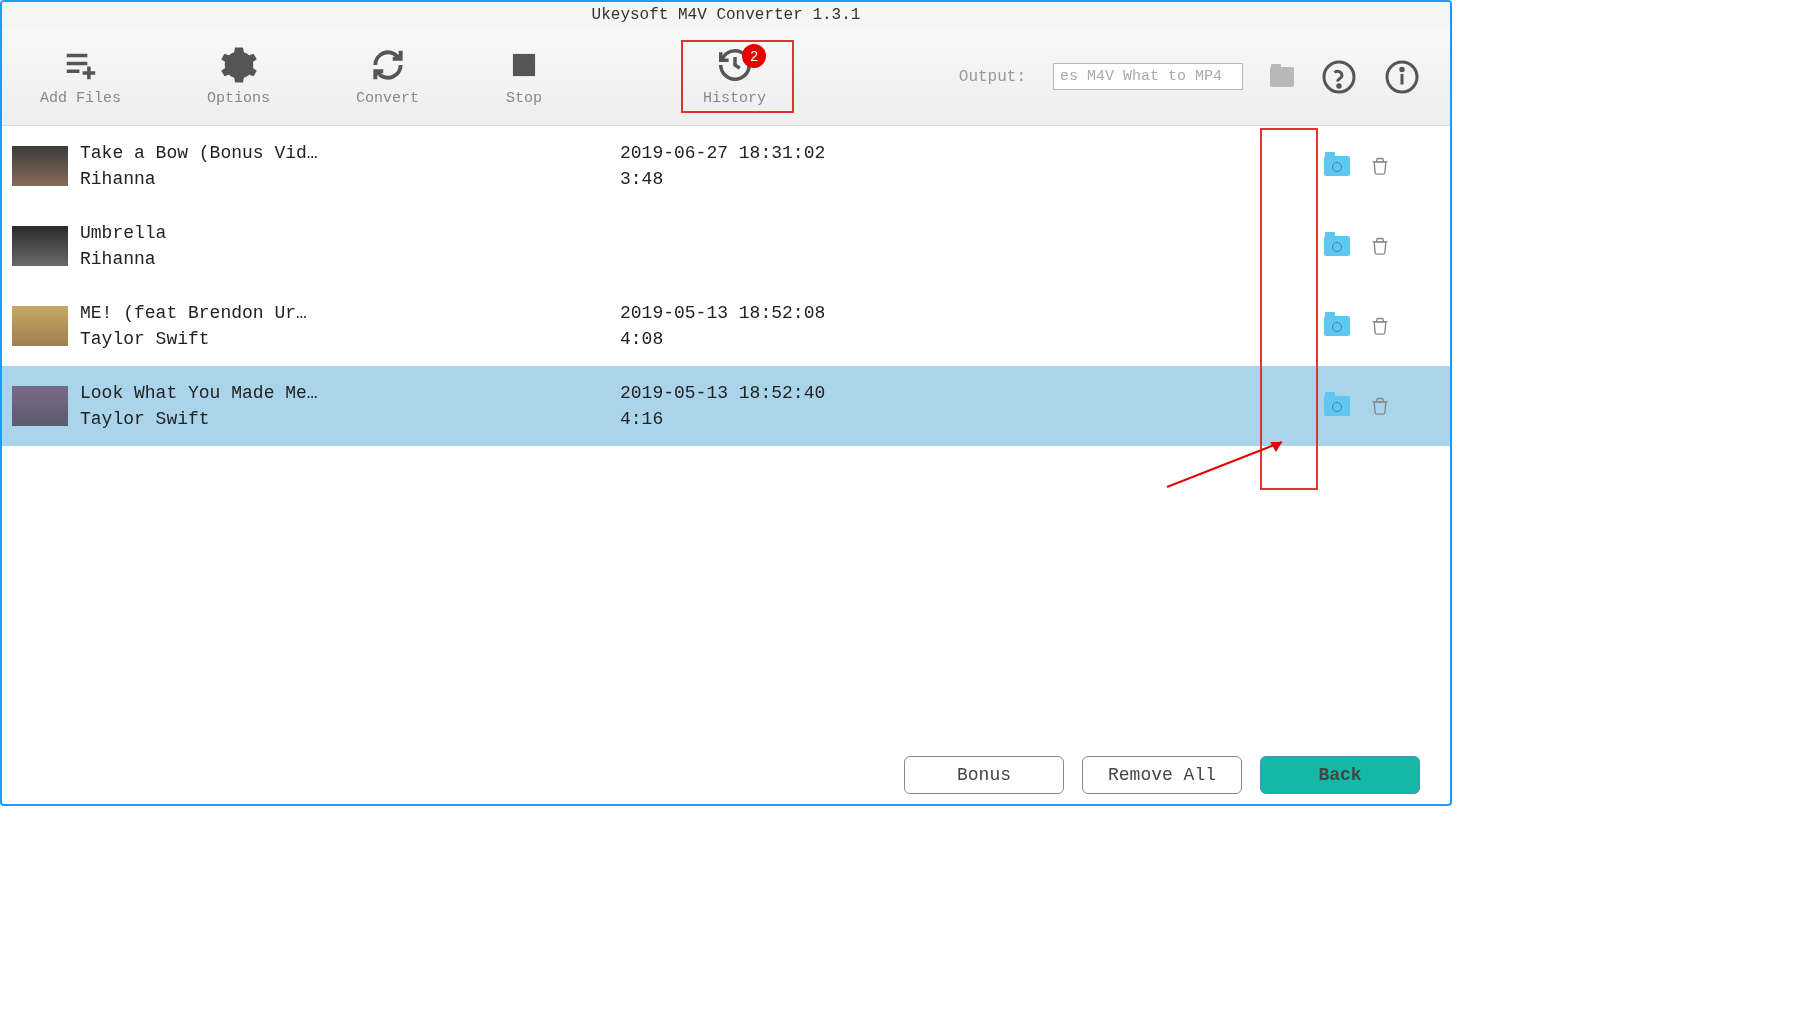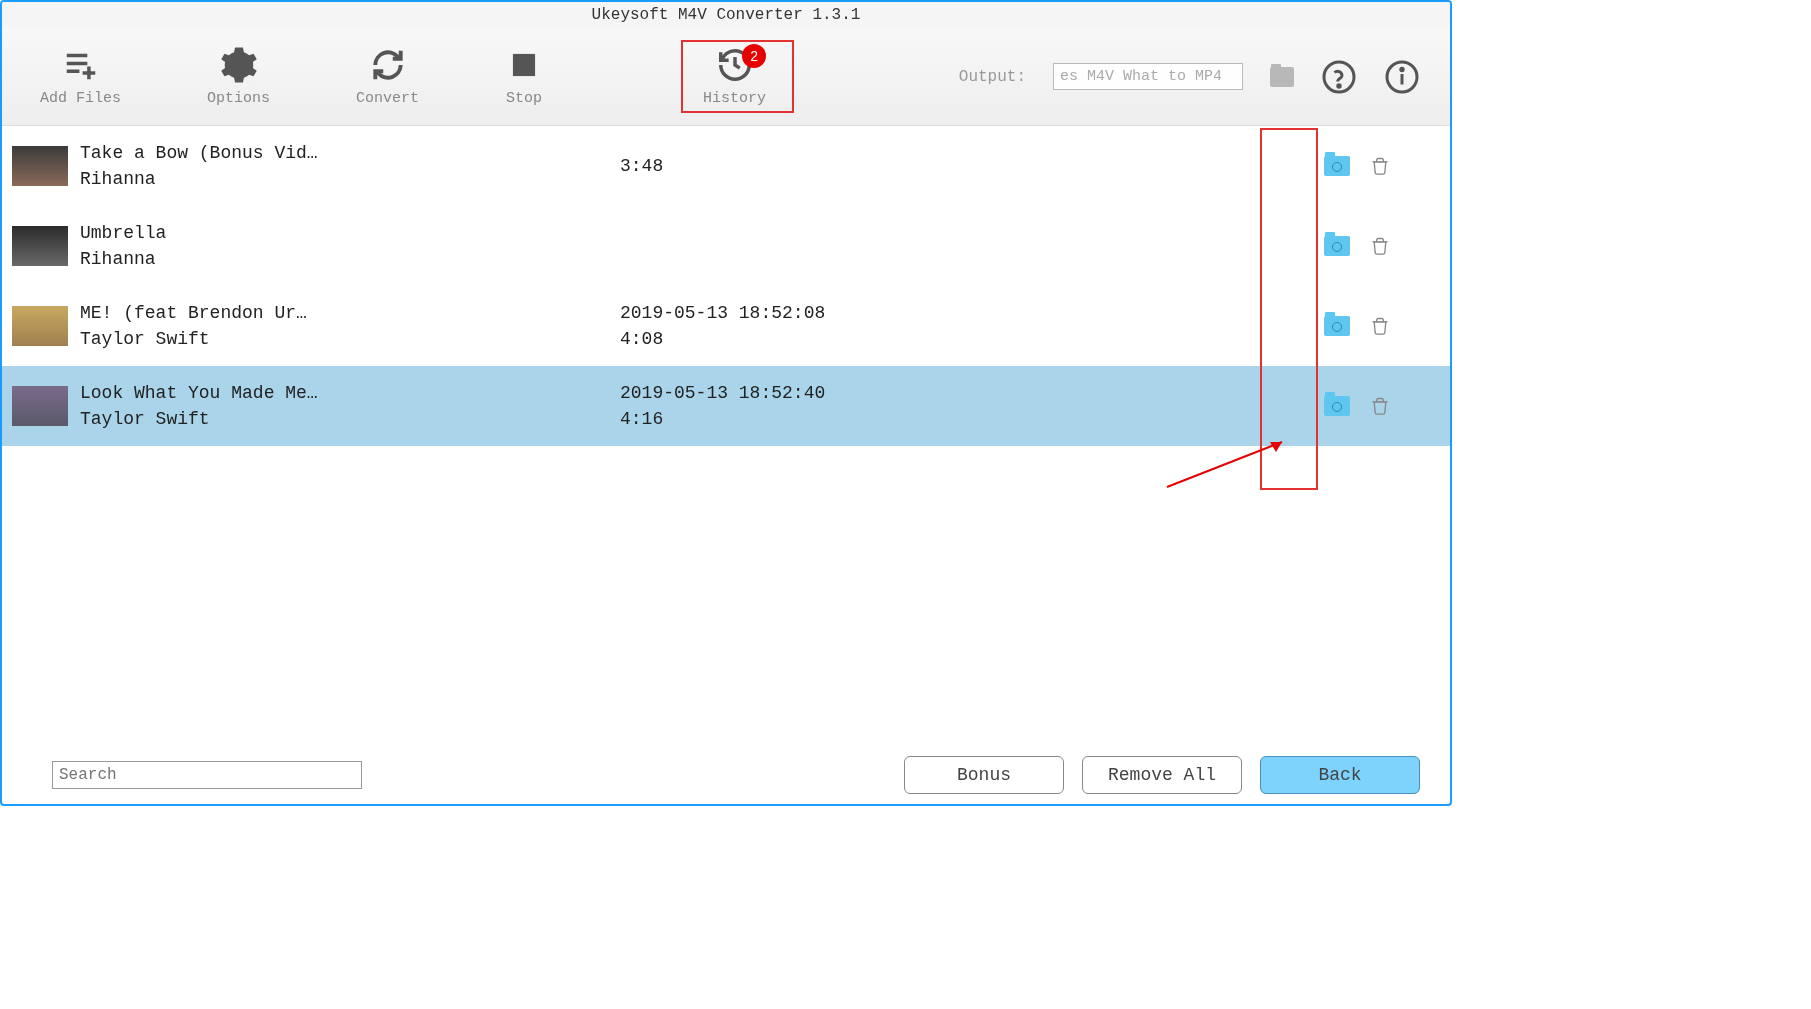--- a/index.html
+++ b/index.html
@@ -180,22 +180,23 @@
   padding: 8px 0;
   width: 160px;
   text-align:center;
   font-size: 18px;
   color:#444;
   background:#fff;
   cursor:pointer;
   font-family: inherit;
 }
 .footer-btn.primary {
-  background:#7dd3fc;
+  background:#14b8a6;
   border-color:#4a8fbf;
+  font-weight:bold;
 }
 </style>
 </head>
 <body>
 
 <div class="title-bar">Ukeysoft M4V Converter 1.3.1</div>
 
 <div class="toolbar">
   <div class="toolbar-btn tb-addfiles">
     <svg viewBox="0 0 24 24" fill="none" stroke="#555" stroke-width="2.2">
@@ -258,20 +259,21 @@
 </div>
 
 <div class="list" id="list">
     <div class="row">
       <div class="thumb t0"></div>
       <div class="col-title">
         <div class="title-line">Take a Bow (Bonus Vid…</div>
         <div>Rihanna</div>
       </div>
       <div class="col-date">
+        <div class="date-line">2019-06-27 18:31:02</div>
         <div>3:48</div>
       </div>
       <div class="col-actions">
         <div class="open-folder-icon"></div>
         <div class="trash-icon"><svg viewBox="0 0 24 24" fill="none" stroke="#888" stroke-width="1.6">
             <path d="M5 7h14l-1.2 13a2 2 0 01-2 1.8H8.2a2 2 0 01-2-1.8L5 7z"></path>
             <path d="M8 7V5a2 2 0 012-2h4a2 2 0 012 2v2"></path>
             <line x1="3" y1="7" x2="21" y2="7"></line>
           </svg></div>
       </div>
@@ -331,18 +333,17 @@
     </div>
   </div>
 
 <div class="highlight-box"></div>
 <svg class="arrow" viewBox="0 0 130 60">
   <line x1="5" y1="55" x2="120" y2="10" stroke="#e60000" stroke-width="2"></line>
   <polygon points="120,10 108,10 114,20" fill="#e60000"></polygon>
 </svg>
 
 <div class="bottom-bar">
-  <input class="search-box" placeholder="Search" style="">
   <div class="spacer"></div>
   <button class="footer-btn">Bonus</button>
   <button class="footer-btn">Remove All</button>
   <button class="footer-btn primary">Back</button>
 </div>
 
 </body></html>

